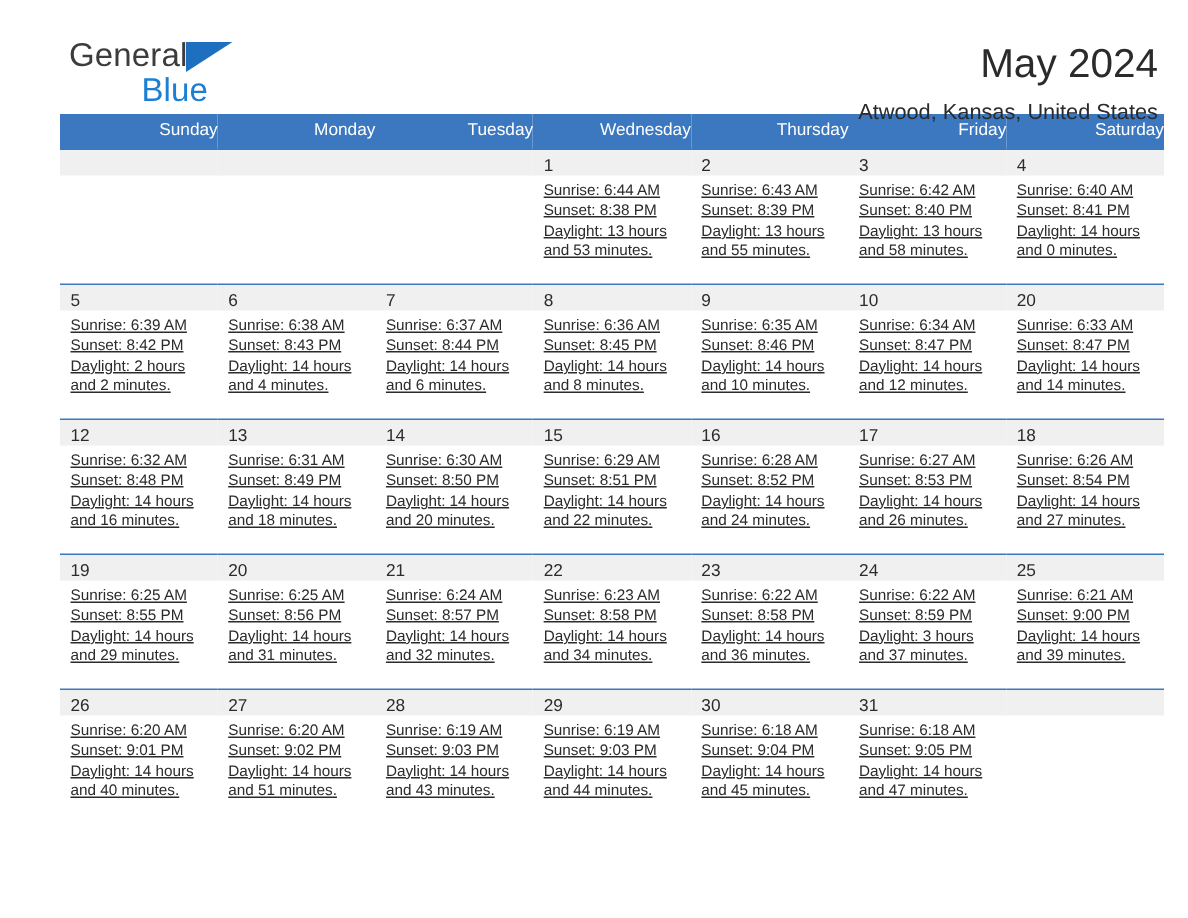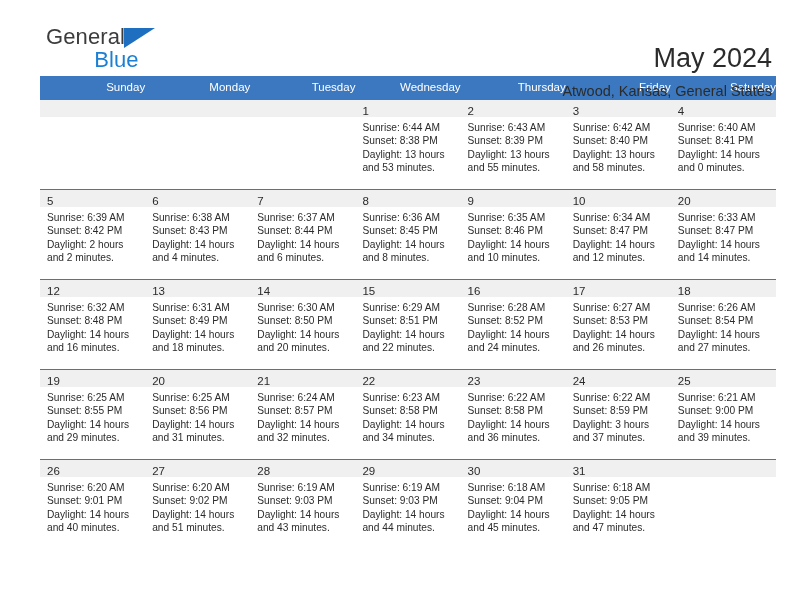--- a/index.html
+++ b/index.html
@@ -56,21 +56,21 @@
     color: #1b7fd4;
     margin-left: 32px;
     margin-top: 1px;
     display: block;
     letter-spacing: 0.1px;
     text-align: center;
   }
   .title-block {
     position: absolute;
     right: 4px;
-    top: 44px;
+    top: 28px;
     text-align: right;
   }
   .cal-title {
     font-size: 27px;
     color: #2b2b2b;
     line-height: 1.1;
     white-space: nowrap;
   }
   .cal-subtitle {
     font-size: 14.5px;
@@ -118,20 +118,21 @@
   .daynum {
     font-size: 11.5px;
     color: #2b2b2b;
     line-height: 15px;
   }
   .dayinfo {
     padding: 4px 6px 0 7px;
     font-size: 10.2px;
     line-height: 13.4px;
     color: #2b2b2b;
+    text-decoration: underline;
   }
   .dayinfo div {
     white-space: nowrap;
   }
   .dayinfo .daylight {
     white-space: normal;
   }
   .empty .daynum-band {
     background: #f0f0f0;
   }
@@ -144,21 +145,21 @@
   <div class="header">
     <div class="logo">
       <div class="logo-top">
         <span>General</span><span class="logo-tri"></span>
       </div>
       <span class="logo-bottom">Blue</span>
     </div>
 
     <div class="title-block">
       <div class="cal-title">May 2024</div>
-      <div class="cal-subtitle">Atwood, Kansas, General States</div>
+      <div class="cal-subtitle">Atwood, Kansas, United States</div>
     </div>
   </div>
 
   <table class="calendar">
     <thead>
       <tr id="weekday-row">
           <th>Sunday</th>
           <th>Monday</th>
           <th>Tuesday</th>
           <th>Wednesday</th>

